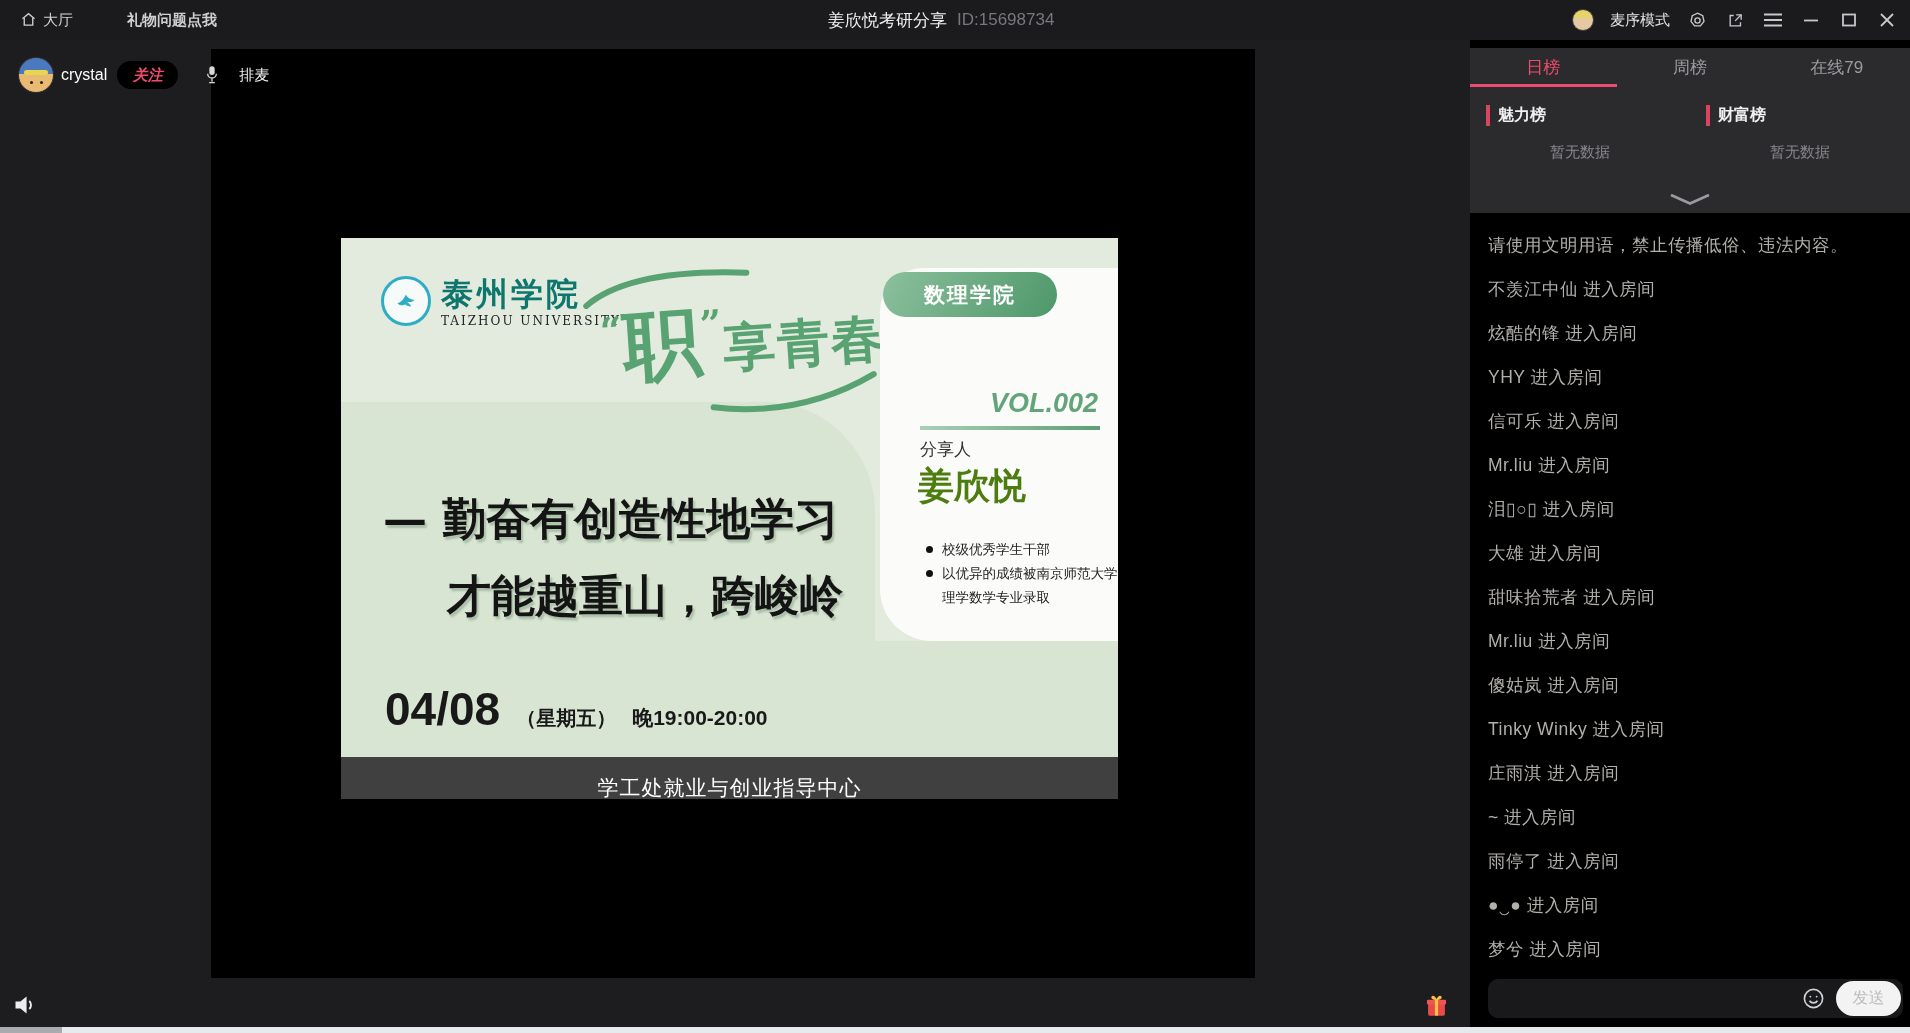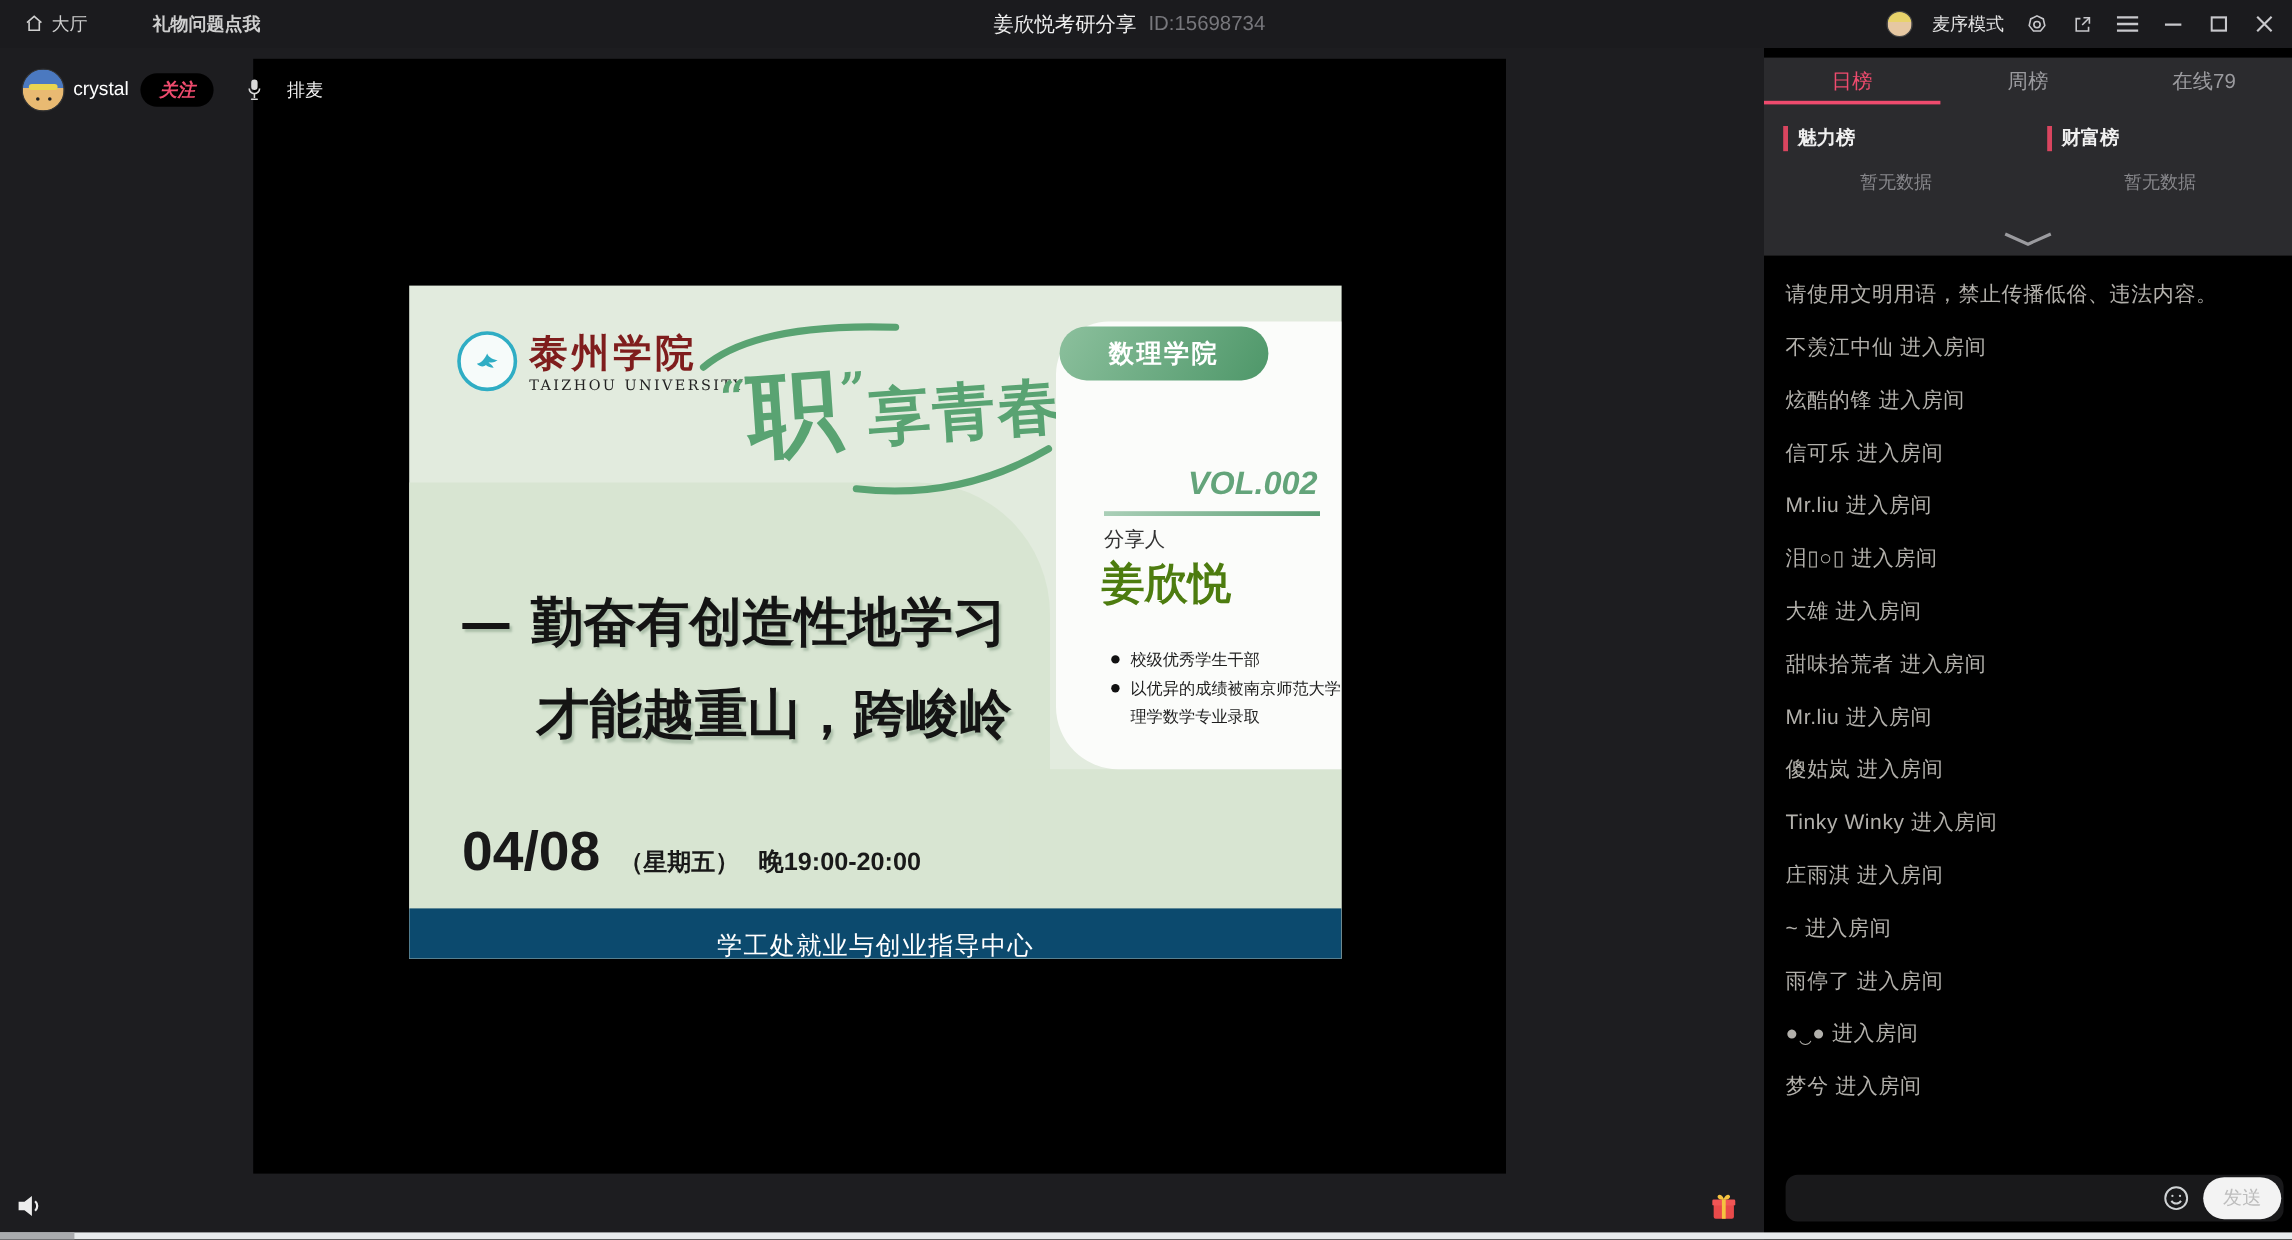--- a/index.html
+++ b/index.html
@@ -38,21 +38,21 @@
   .mic-queue-label { color:#f2f2f2; font-size:15px; }
 
   
   .slide { position:absolute; left:130px; top:189px; width:777px; height:561px; background:#e2ebde; overflow:hidden; }
   .shapeA { position:absolute; left:0; top:164px; bottom:0; width:534px; background:#d8e5d2; border-top-right-radius:110px; }
   .shapeB { position:absolute; left:500px; top:403px; right:0; bottom:0; background:#d8e5d2; }
 
   .uni { position:absolute; left:40px; top:38px; display:flex; gap:10px; }
   .uni-seal { width:50px; height:50px; border-radius:50%; border:3px solid #2fadc4; background:#f6fbfa;
      display:flex; align-items:center; justify-content:center; }
-  .uni-text .cn { font-family:"DejaVu Serif", serif; font-weight:bold; font-size:32px; color:#7f1d1d; letter-spacing:3px; line-height:36px; }
+  .uni-text .cn { font-family:"DejaVu Serif", serif; font-weight:bold; font-size:32px; color:#0f766e; letter-spacing:3px; line-height:36px; }
   .uni-text .en { font-family:"DejaVu Serif", serif; font-size:12px; color:#222; letter-spacing:2px; margin-top:2px; }
 
   .brand { position:absolute; left:244px; top:22px; width:290px; height:160px; transform:rotate(-4deg); color:#59a372; }
   .brand .sw { position:absolute; }
   .brand-text { position:absolute; left:16px; top:28px; white-space:nowrap; font-family:"DejaVu Serif", serif; font-weight:bold; }
   .brand-text .q { font-size:38px; vertical-align:30px; }
   .brand-text .zhi { font-size:78px; }
   .brand-text .rest { font-size:52px; letter-spacing:2px; }
 
   .panel { position:absolute; right:0; top:30px; width:238px; height:373px; background:#fbfcfa;
@@ -72,21 +72,21 @@
 
   .headline { position:absolute; left:42px; top:242px; font-family:"DejaVu Serif", serif; font-weight:bold;
      color:#141414; font-size:44px; line-height:77px; white-space:nowrap; text-shadow:2px 3px 2px rgba(90,120,95,.35); }
   .headline .l2 { padding-left:64px; }
 
   .date-row { position:absolute; left:44px; top:444px; display:flex; align-items:baseline; gap:16px; color:#191919; }
   .date-big { font-size:46px; font-weight:bold; }
   .date-week { font-size:20px; font-weight:bold; }
   .date-time { font-size:21px; font-weight:bold; }
 
-  .slide-footer { position:absolute; left:0; right:0; bottom:0; height:42px; background:#0c4a6e; z-index:6; }
+  .slide-footer { position:absolute; left:0; right:0; bottom:0; height:42px; background:#404040; z-index:6; }
   .slide-footer span { position:absolute; left:0; right:0; top:17px; text-align:center; color:#ffffff; font-size:21px; letter-spacing:1px; }
 
   
   .speaker { position:absolute; left:12px; top:991px; width:28px; height:28px; z-index:20; cursor:pointer; }
   .gift { position:absolute; left:1423px; top:992px; width:27px; height:27px; z-index:20; cursor:pointer; }
 
   
   .sidebar { position:absolute; left:1470px; top:40px; width:440px; height:993px; background:#000000; }
   .rank-panel { position:absolute; left:0; top:8px; width:440px; height:165px; background:#2b2b2e; }
   .tabs { position:absolute; left:0; top:0; width:440px; height:39px; display:flex; }
@@ -321,20 +321,21 @@
   </div>
 
   <div class="chat-list">
 
       <div class="chat-line">请使用文明用语，禁止传播低俗、违法内容。</div>
 
       <div class="chat-line">不羡江中仙 进入房间</div>
 
       <div class="chat-line">炫酷的锋 进入房间</div>
 
+      <div class="chat-line">YHY 进入房间</div>
 
       <div class="chat-line">信可乐 进入房间</div>
 
       <div class="chat-line">Mr.liu 进入房间</div>
 
       <div class="chat-line">泪▯○▯ 进入房间</div>
 
       <div class="chat-line">大雄 进入房间</div>
 
       <div class="chat-line">甜味拾荒者 进入房间</div>

